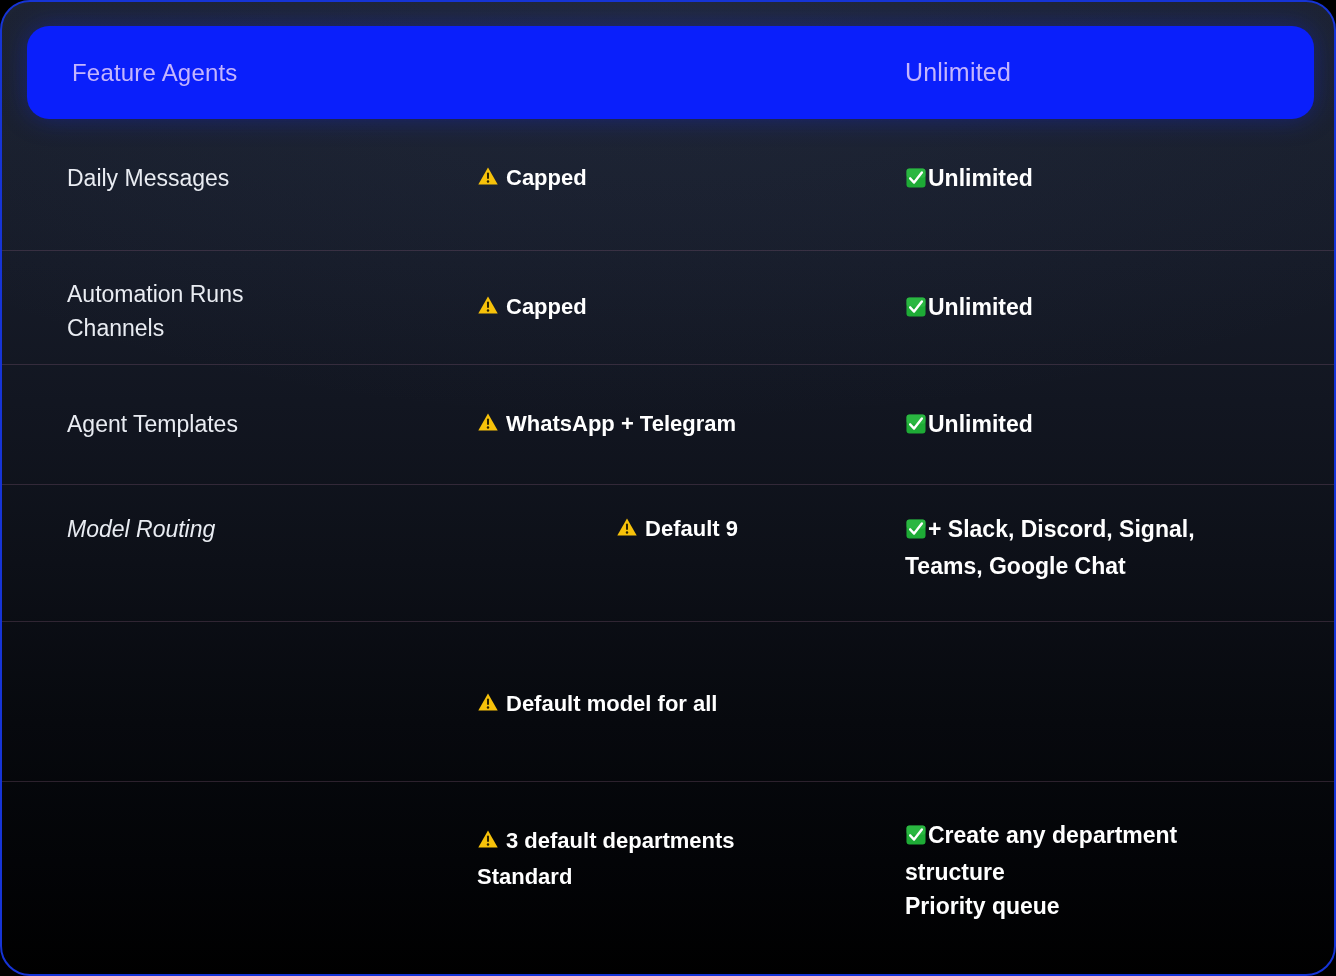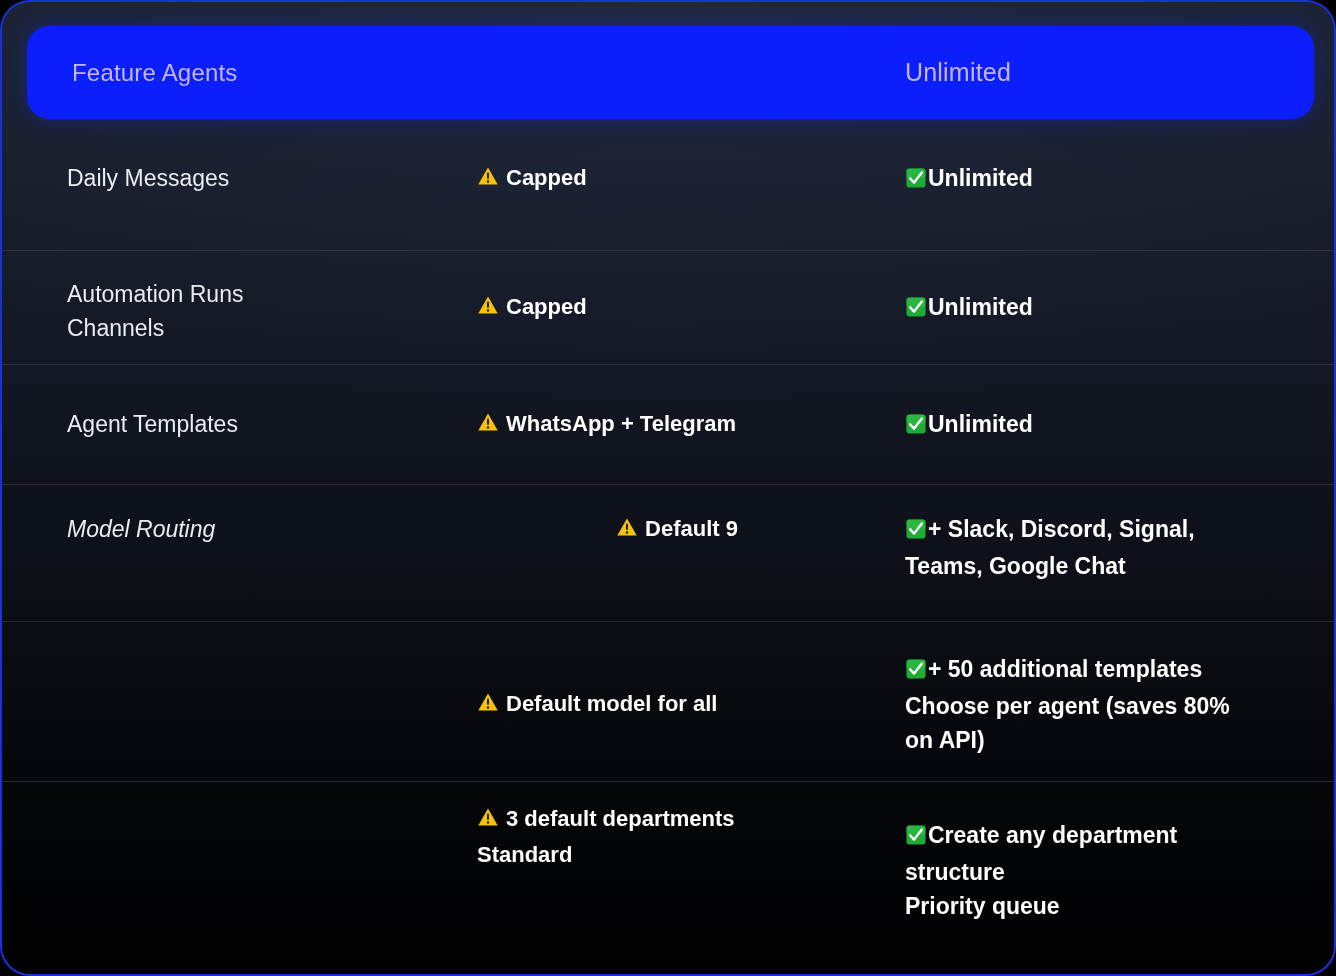--- a/index.html
+++ b/index.html
@@ -150,21 +150,21 @@
   #row-3 .cell-standard { top: 27px; text-align: center; }
   #row-3 .cell-unlimited{ top: 27px; }
 
   #row-4 { height: 160px; }
   #row-4 .cell-feature  { top: 65px; }
   #row-4 .cell-standard { top: 65px; }
   #row-4 .cell-unlimited{ top: 30px; }
 
   #row-5 { height: 196px; }
   #row-5 .cell-feature  { top: 36px; }
-  #row-5 .cell-standard { top: 20px; }
+  #row-5 .cell-standard { top: 42px; }
   #row-5 .cell-unlimited{ top: 36px; }
 </style>
 </head>
 <body>
 
 <div id="comparison-card">
 
   <div id="card-sheen"></div>
 
   <div id="table-header">
@@ -261,29 +261,20 @@
       </div>
       <div class="row" id="row-4">
         <div class="row-inner">
           <div class="cell cell-standard">
             <div><span class="icon-warn"><svg width="22" height="22" viewBox="0 0 24 24" aria-hidden="true">
                   <path d="M12 2.6 L22.6 21.3 H1.4 Z" fill="#f7c20a"></path>
                   <rect x="10.9" y="8.2" width="2.2" height="7.2" rx="1.1" fill="#2b2200"></rect>
                   <circle cx="12" cy="18.1" r="1.35" fill="#2b2200"></circle>
                 </svg></span>Default model for all</div>
           </div>
-          <div class="cell cell-unlimited">
-            <div><span class="icon-check"><svg width="22" height="22" viewBox="0 0 24 24" aria-hidden="true">
-                  <rect x="1.6" y="1.6" width="20.8" height="20.8" rx="3.2" fill="#1eab36"></rect>
-                  <rect x="1.6" y="1.6" width="20.8" height="10" rx="3.2" fill="#35c14b" opacity="0.55"></rect>
-                  <path d="M5.6 12.4 L9.9 17.0 L18.4 5.9" stroke="#ffffff" stroke-width="2.6" fill="none" stroke-linecap="round" stroke-linejoin="round"></path>
-                </svg></span>+ 50 additional templates</div>
-            <div>Choose per agent (saves 80%</div>
-            <div>on API)</div>
-          </div>
         </div>
       </div>
       <div class="row" id="row-5">
         <div class="row-inner">
           <div class="cell cell-standard">
             <div><span class="icon-warn"><svg width="22" height="22" viewBox="0 0 24 24" aria-hidden="true">
                   <path d="M12 2.6 L22.6 21.3 H1.4 Z" fill="#f7c20a"></path>
                   <rect x="10.9" y="8.2" width="2.2" height="7.2" rx="1.1" fill="#2b2200"></rect>
                   <circle cx="12" cy="18.1" r="1.35" fill="#2b2200"></circle>
                 </svg></span>3 default departments</div>

